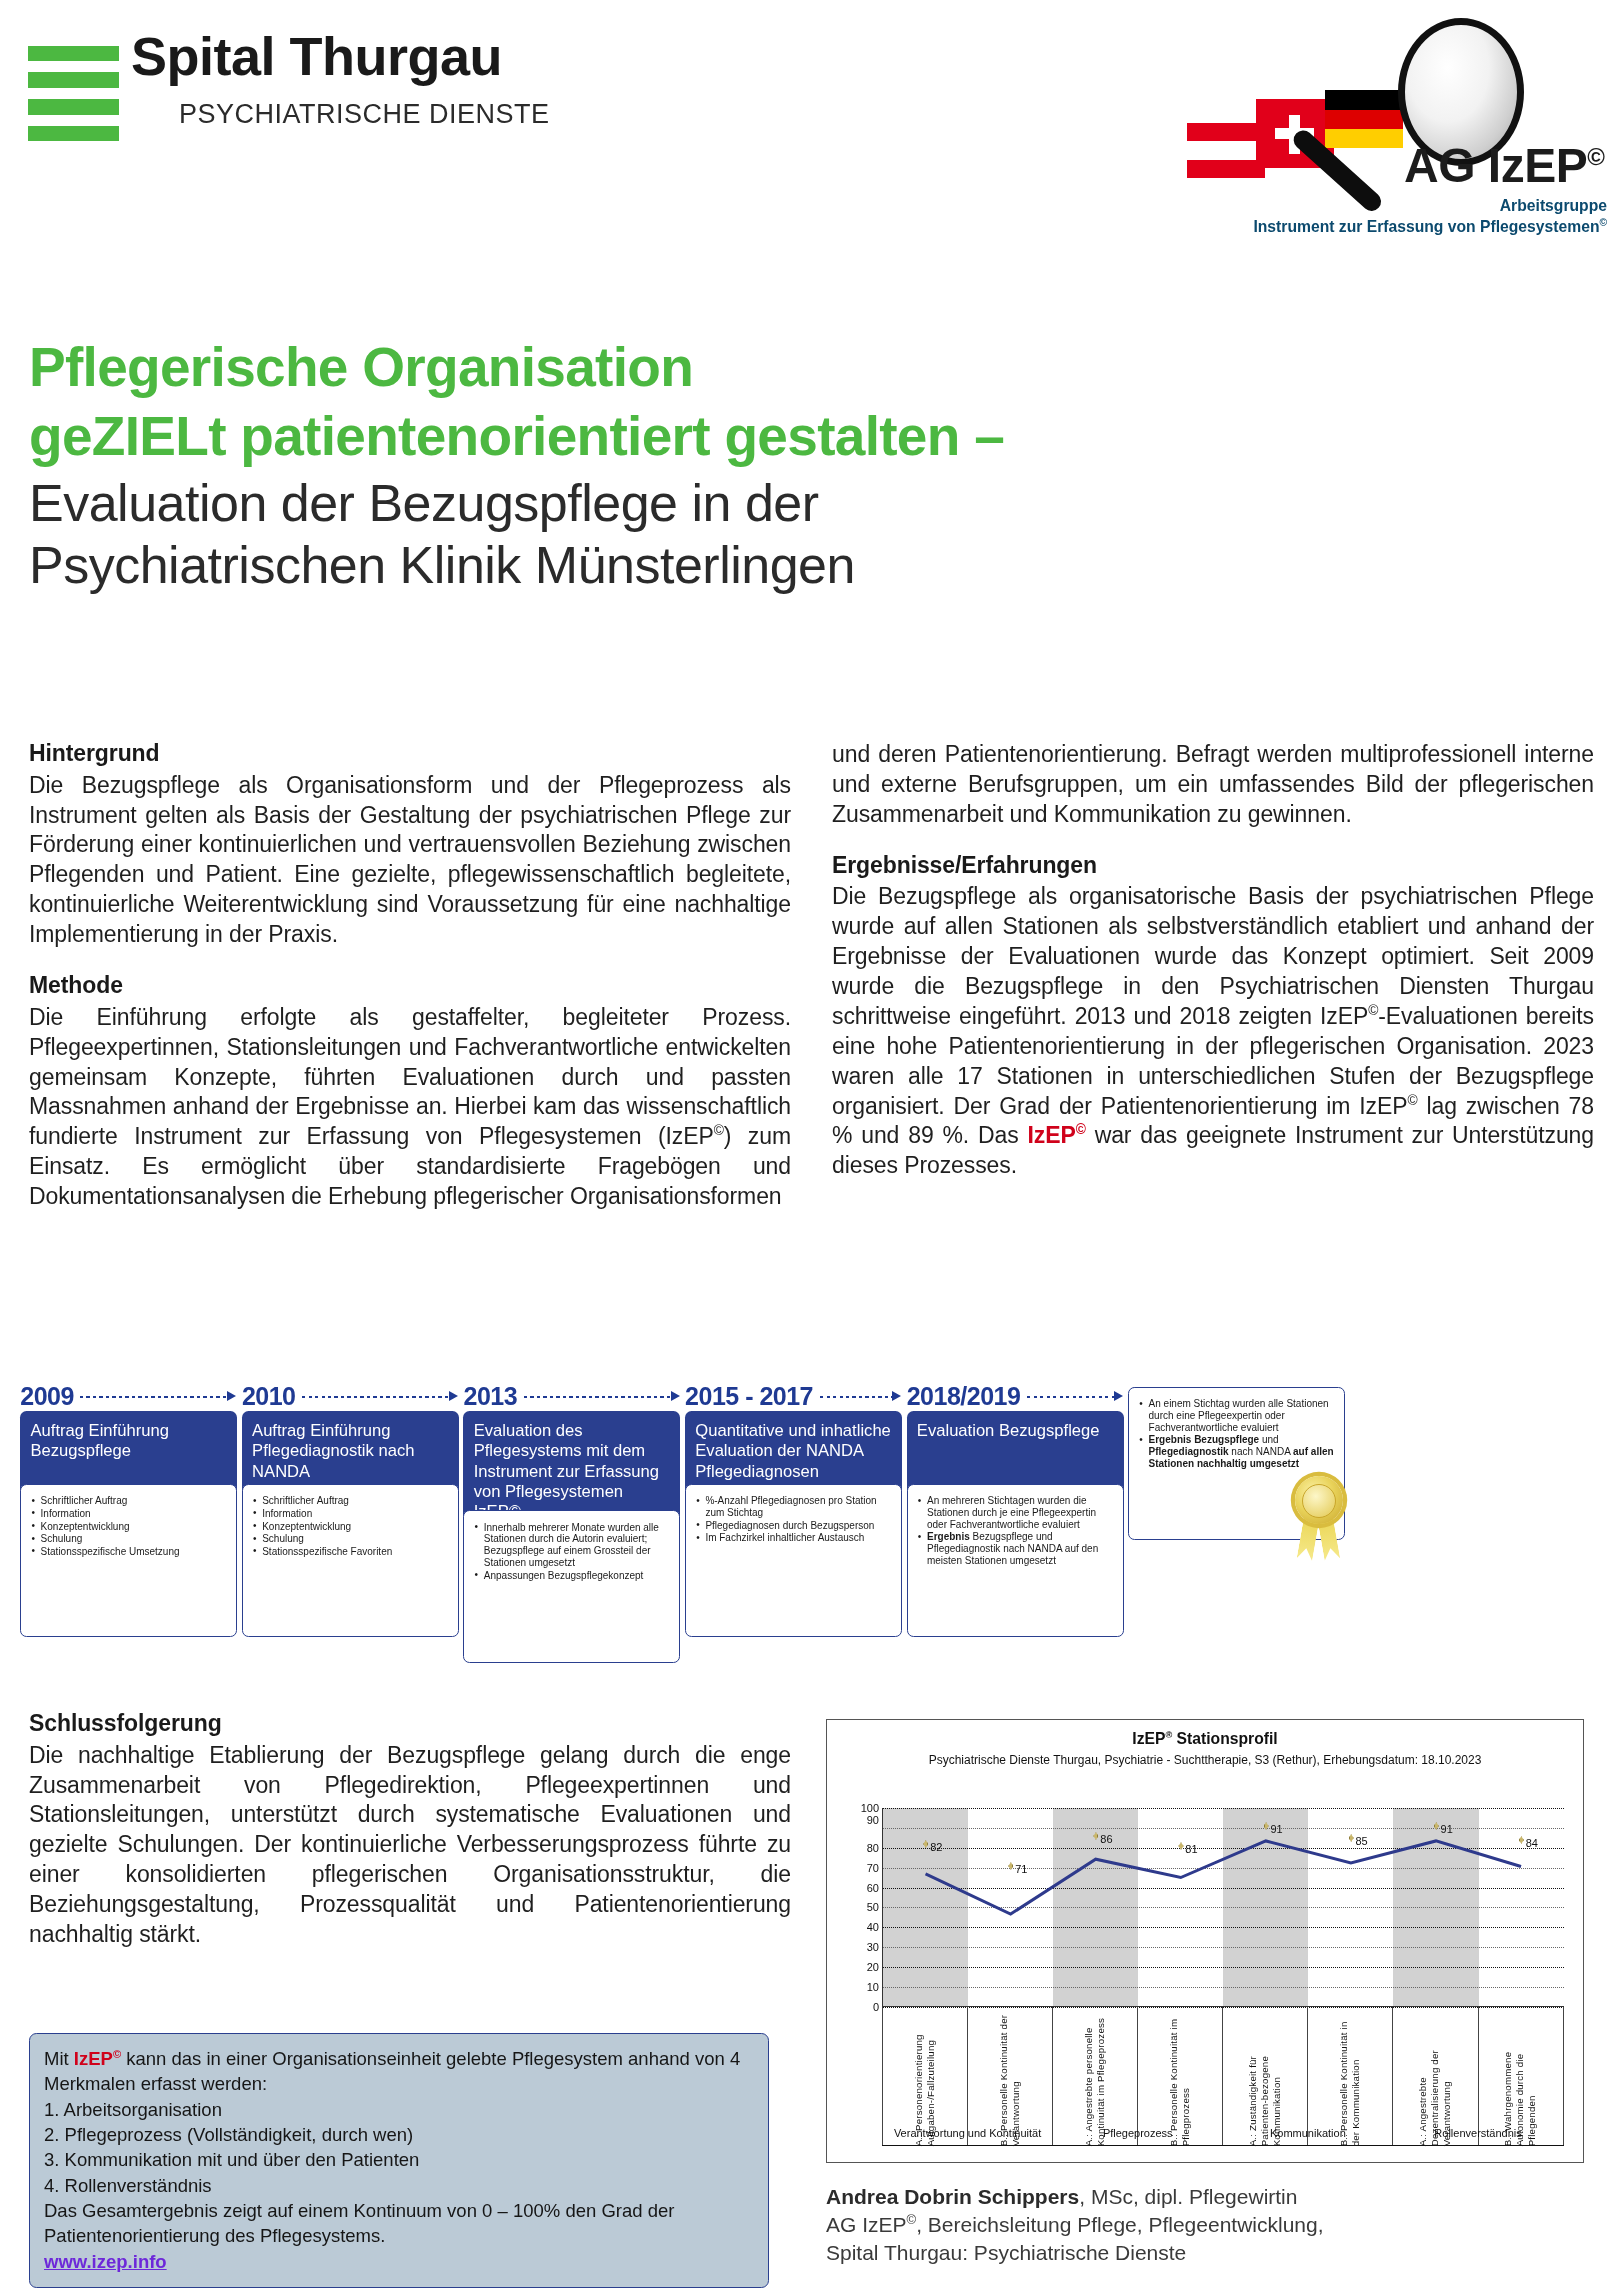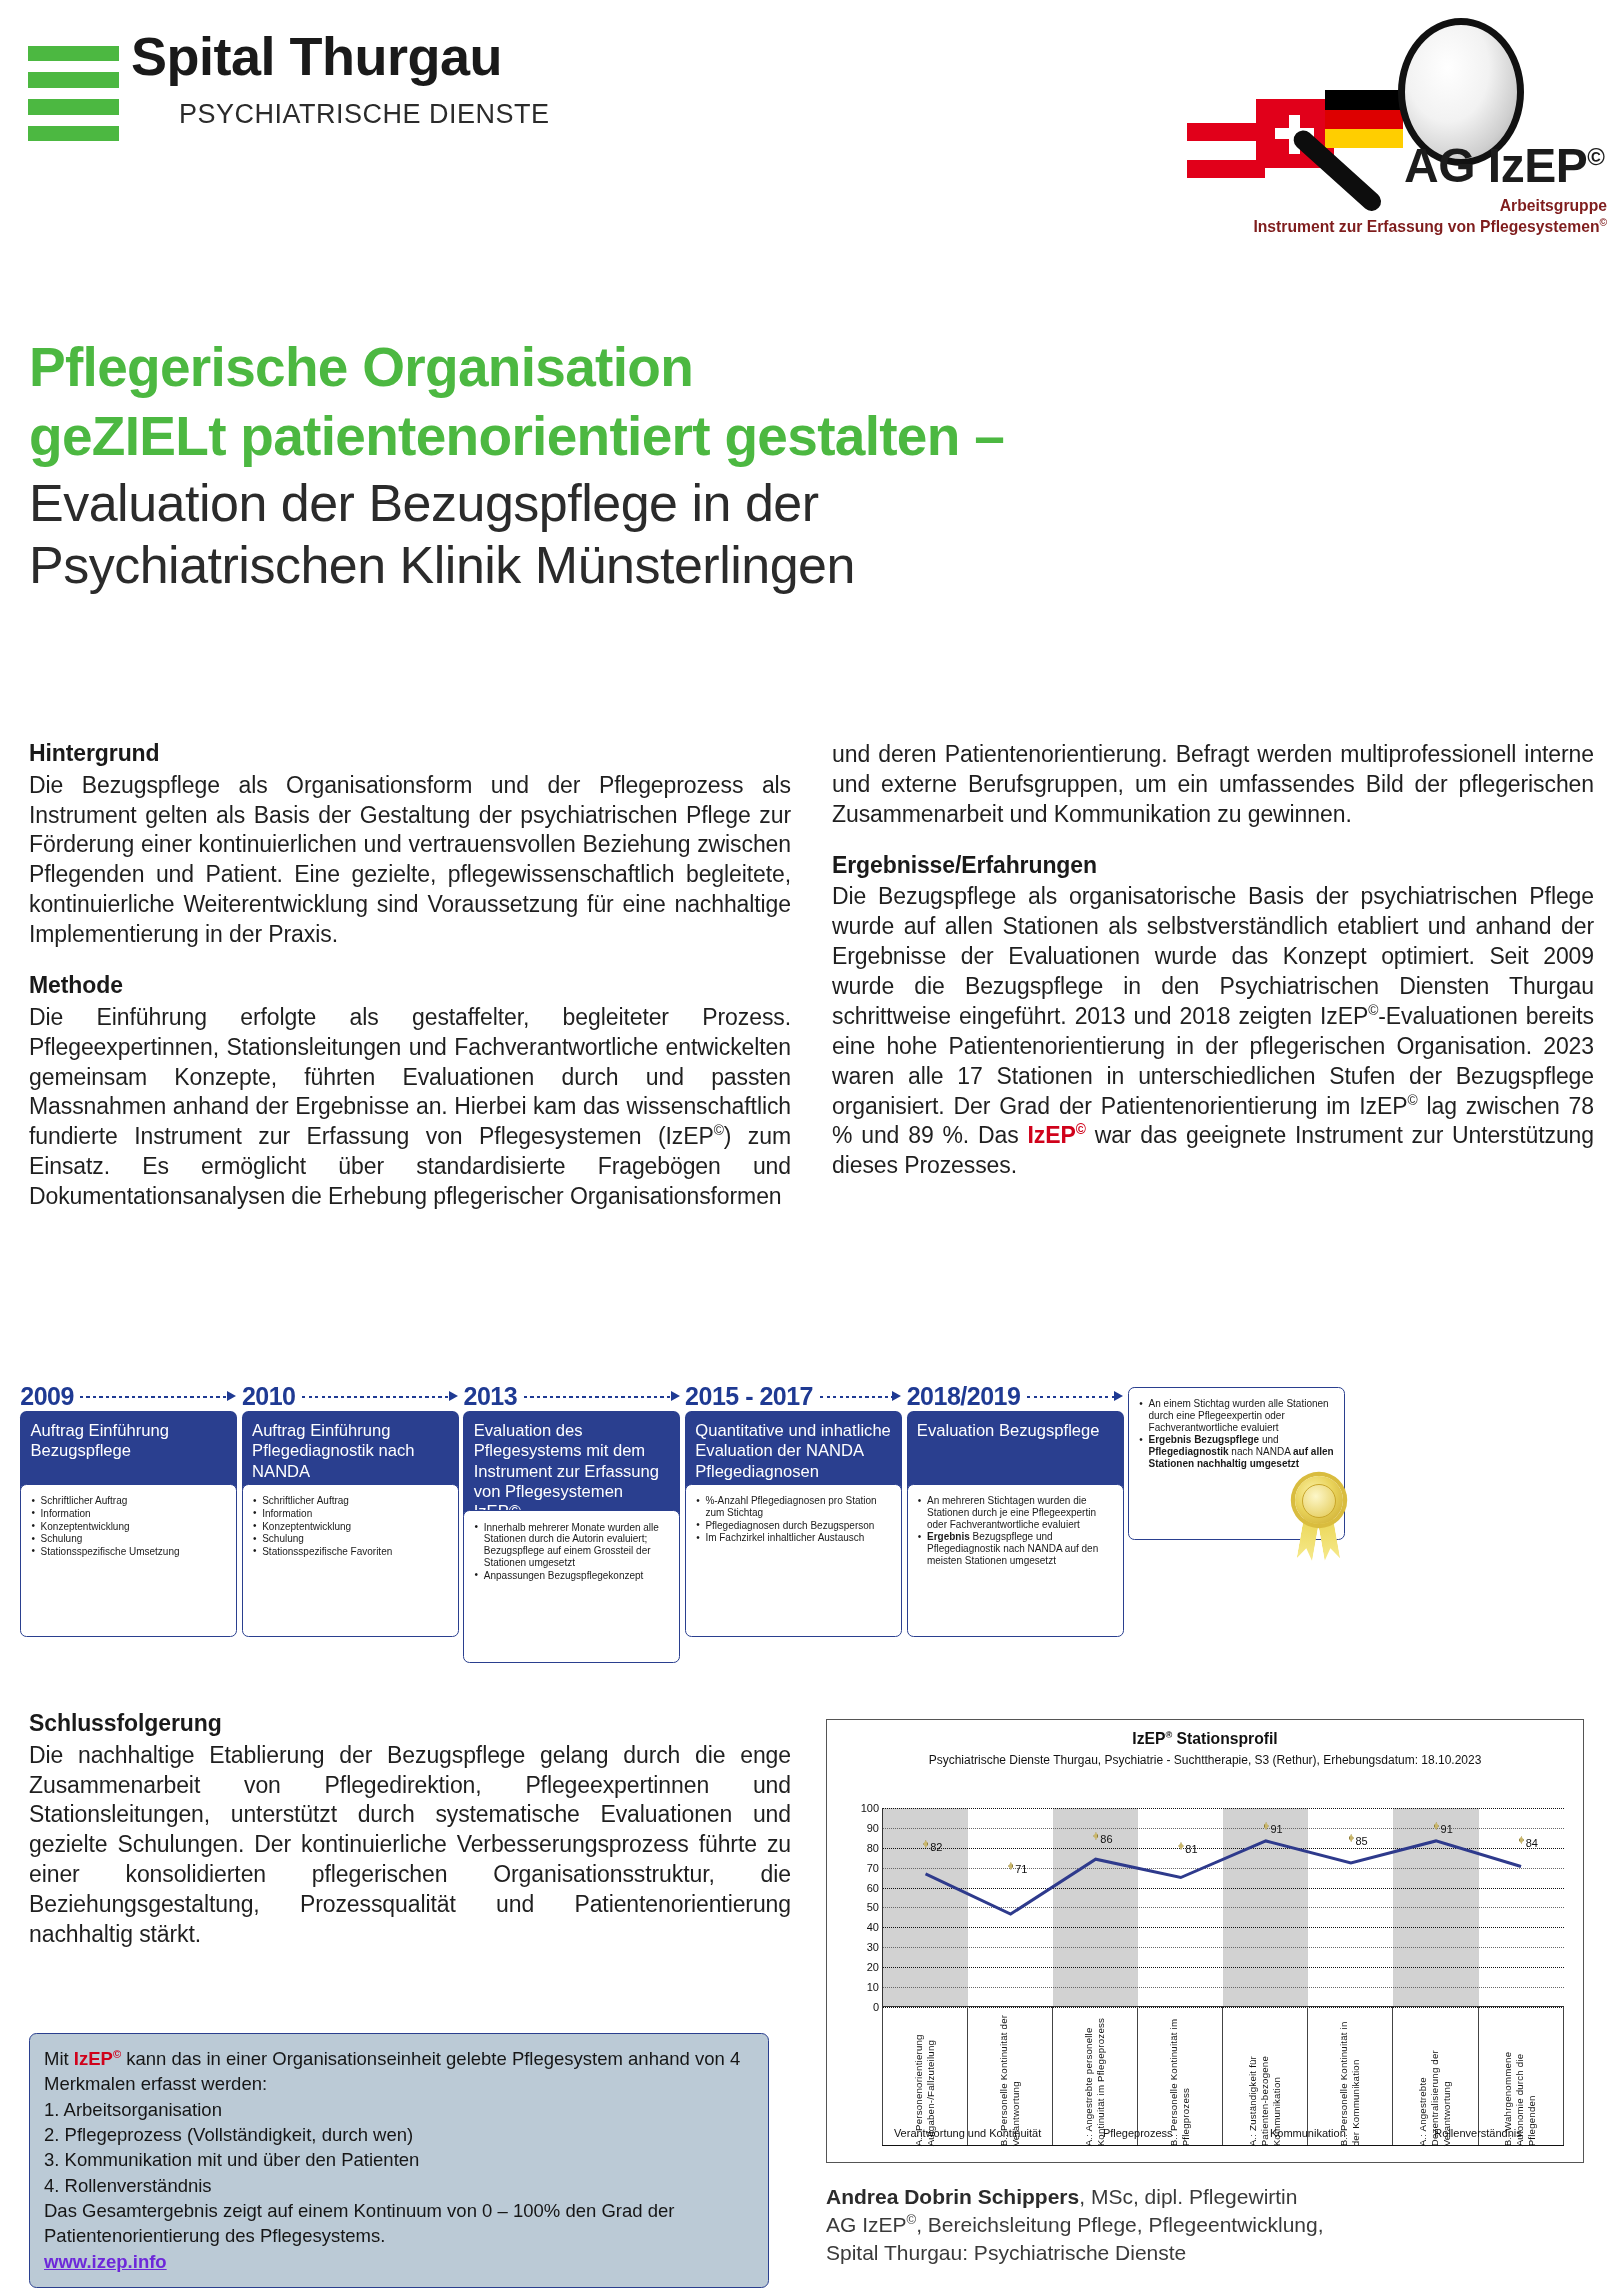--- a/index.html
+++ b/index.html
@@ -50,21 +50,21 @@
   .magnifier-handle {
     position: absolute; left: 179px; top: 116px; width: 111px; height: 19.4px;
     background: #0d0d0d; border-radius: 11px;
     transform: rotate(42deg); transform-origin: 0 50%;
   }
   .izep-title {
     position: absolute; left: 287px; top: 130px;
     font-size: 48px; font-weight: bold; color: #1c1c1c; letter-spacing: -0.5px;
   }
   .izep-title sup { font-size: 24px; vertical-align: super; }
-  .izep-caption { font-size: 15.7px; font-weight: bold; line-height: 1.35; color: #7f1d1d; text-align: right; margin-top: 1.8px; }
+  .izep-caption { font-size: 15.7px; font-weight: bold; line-height: 1.35; color: #0c4a6e; text-align: right; margin-top: 1.8px; }
   .izep-caption sup { font-size: 10.2px; }
 
   
   .poster-title { position: absolute; left: 29px; top: 333px; width: 1387px; }
   .t-green {
     color: #4CB841; font-weight: bold; font-size: 55px; line-height: 1.26;
     letter-spacing: -0.7px;
   }
   .t-black {
     color: #2b2b2b; font-weight: 300; font-size: 52px; line-height: 1.2;
@@ -413,21 +413,21 @@
         <i></i>
         <i class="on"></i>
         <i></i>
         <i class="on"></i>
         <i></i>
     </div>
     <div id="gridlines">
         <div class="gridline" style="top: 0px;"></div>
         <div class="ytick" style="top: 0px;">100</div>
         <div class="gridline thin" style="top: 20px;"></div>
-        <div class="ytick" style="top: 20px;">90</div>
+        <div class="ytick" style="top: 12px;">90</div>
         <div class="gridline" style="top: 40px;"></div>
         <div class="ytick" style="top: 40px;">80</div>
         <div class="gridline thin" style="top: 60px;"></div>
         <div class="ytick" style="top: 60px;">70</div>
         <div class="gridline" style="top: 80px;"></div>
         <div class="ytick" style="top: 80px;">60</div>
         <div class="gridline thin" style="top: 99px;"></div>
         <div class="ytick" style="top: 99px;">50</div>
         <div class="gridline" style="top: 119px;"></div>
         <div class="ytick" style="top: 119px;">40</div>

